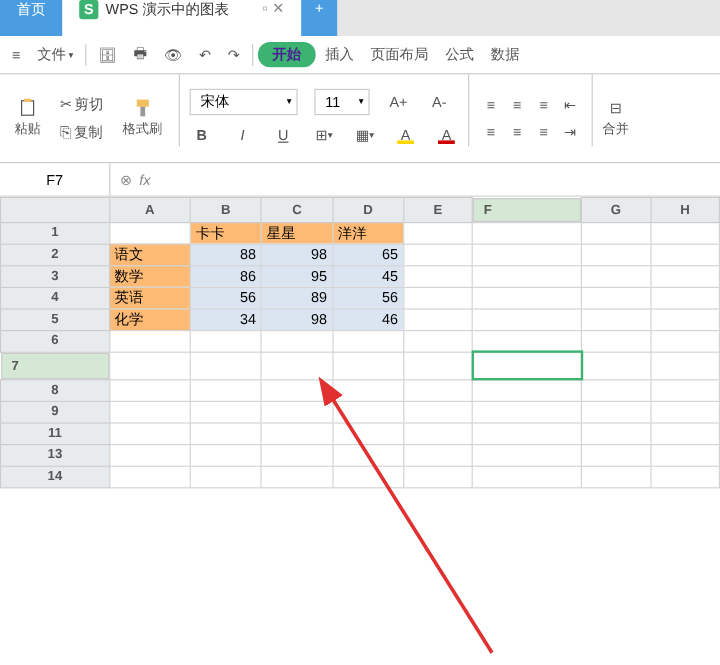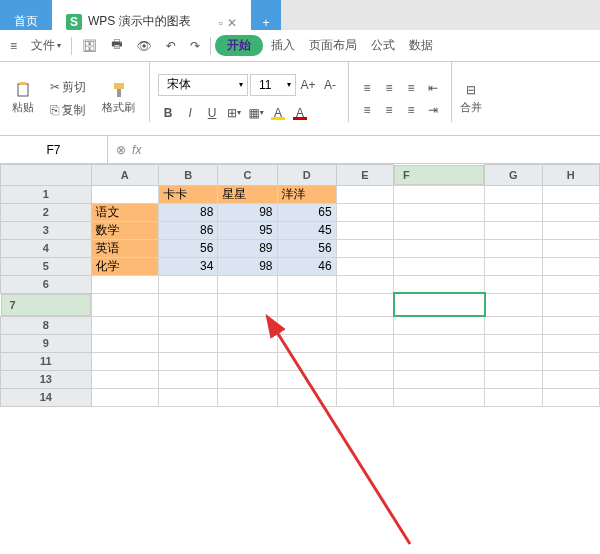--- a/index.html
+++ b/index.html
@@ -1,44 +1,44 @@
 <!DOCTYPE html>
 <html><head>
 <meta charset="utf-8">
 <style>
 *{box-sizing:border-box;margin:0;padding:0;font-family:"Microsoft YaHei",Arial,sans-serif;font-size:12px;}
 body{background:#fff;width:600px;height:554px;overflow:hidden;position:relative;}
 .tabbar{height:30px;background:#e6e6e6;display:flex;align-items:center;}
-.tab{height:30px;display:flex;align-items:flex-end;padding:0 14px;color:#333;cursor:pointer;}
+.tab{height:30px;display:flex;align-items:flex-start;padding:0 14px;color:#333;cursor:pointer;}
 .tab.home{background:#4a9de0;color:#fff;}
 .tab.doc{background:#fff;gap:6px;}
 .tab.doc .s-badge{width:16px;height:16px;background:#3cb371;color:#fff;display:flex;align-items:center;justify-content:center;border-radius:2px;font-weight:bold;}
 .doc-close{margin-left:22px;color:#888;display:flex;gap:4px;align-items:center;}
 .tab.plus{background:#4a9de0;color:#fff;width:30px;justify-content:center;font-size:16px;}
 .menubar{height:32px;border-bottom:1px solid #ccc;display:flex;align-items:center;gap:2px;padding:0 4px;}
 .mb-btn{padding:2px 6px;color:#555;display:flex;align-items:center;gap:2px;cursor:pointer;}
 .caret{font-size:8px;}
 .sep{width:1px;height:18px;background:#ccc;margin:0 2px;}
 .pill{background:#3cb371;color:#4c1d95;padding:2px 12px;border-radius:10px;font-size:12px;font-weight:bold;}
 .ribbon{height:74px;border-bottom:1px solid #ccc;display:flex;}
 .rib-col{display:flex;flex-direction:column;align-items:center;justify-content:center;padding:4px 6px;gap:2px;}
 .rib-row{display:flex;align-items:center;gap:4px;}
 .rib-lbl{font-size:11px;color:#555;}
 .icn{width:16px;height:16px;display:inline-flex;align-items:center;justify-content:center;color:#555;}
 .icn svg{width:16px;height:16px;}
 .sel{border:1px solid #ccc;height:22px;display:flex;align-items:center;padding:0 4px 0 8px;background:#fff;min-width:90px;justify-content:space-between;}
 .sel.small{min-width:46px;}
-.fmt-row{display:flex;align-items:center;gap:2px;height:22px;}
+.fmt-row{display:flex;align-items:center;gap:14px;height:22px;}
 .sq{width:20px;height:20px;display:flex;align-items:center;justify-content:center;border:1px solid transparent;cursor:pointer;color:#555;font-size:12px;}
 .sq.ylw{background:#fff;position:relative;}
 .ylw-bar{width:14px;height:3px;background:#ffd700;position:absolute;bottom:2px;}
 .red-bar{width:14px;height:3px;background:#c00;position:absolute;bottom:2px;}
 .align-grid{display:grid;grid-template-columns:repeat(4,20px);gap:2px;}
 .namebox{height:28px;border-bottom:1px solid #ccc;display:flex;align-items:center;}
-.nb-cell{width:108px;border-right:1px solid #ccc;height:100%;display:flex;align-items:center;justify-content:center;padding:0 6px;}
+.nb-cell{width:92px;border-right:1px solid #ccc;height:100%;display:flex;align-items:center;justify-content:center;padding:0 6px;}
 .nb-fx{display:flex;align-items:center;gap:6px;padding:0 8px;color:#888;}
 .grid-wrap{position:relative;overflow:hidden;height:390px;background:#fff;}
 .gtable{border-collapse:collapse;table-layout:fixed;}
 .hdr{background:#e8ebed;border:1px solid #ccc;text-align:center;color:#555;font-size:11px;height:20px;}
 .hdr.sel{background:#d5e7d5;}
 .rh{background:#e8ebed;border:1px solid #ccc;text-align:center;color:#555;font-size:11px;width:20px;}
 .rh.sel{background:#d5e7d5;}
 .cell{border:1px solid #d4d4d4;height:18px;padding:0 4px;}
 .pink{background:#fdba74;margin-left:24px;}
 .blue{background:#dbe5f1;text-align:right;}

